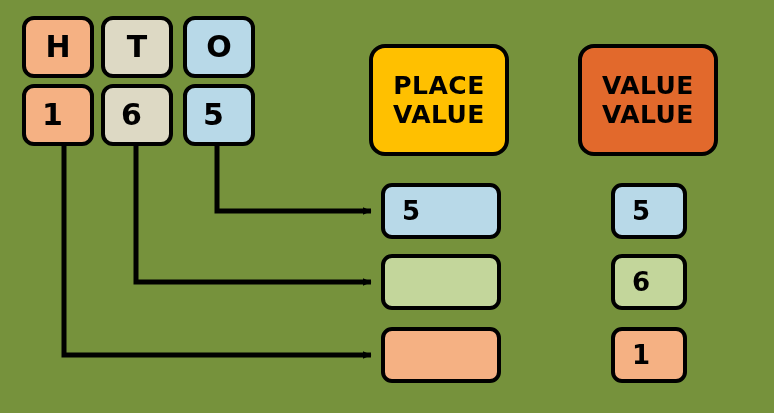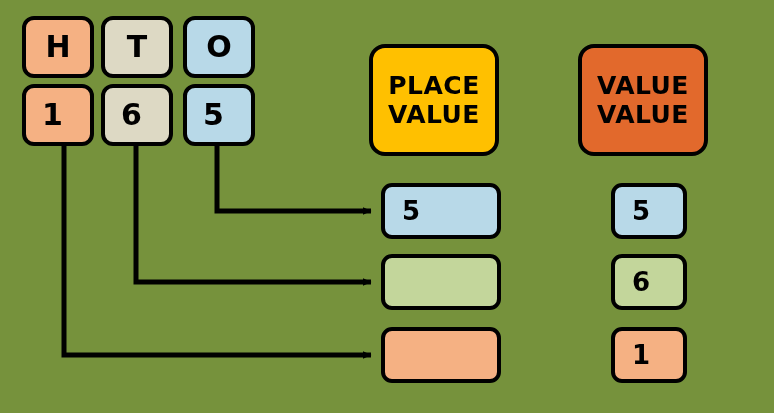--- a/index.html
+++ b/index.html
@@ -39,21 +39,21 @@
   .hto-digit {
     width: 72px;
     height: 62px;
     top: 84px;
     font-size: 30px;
     justify-content: flex-start;
     padding-left: 16px;
   }
   
   .legend {
-    width: 130px;
+    width: 140px;
     height: 112px;
     top: 44px;
     border-radius: 16px;
     flex-direction: column;
     font-size: 25px;
     letter-spacing: .5px;
   }
   .legend span { display: block; }
   .legend .l2 { margin-top: 4px; }
   

